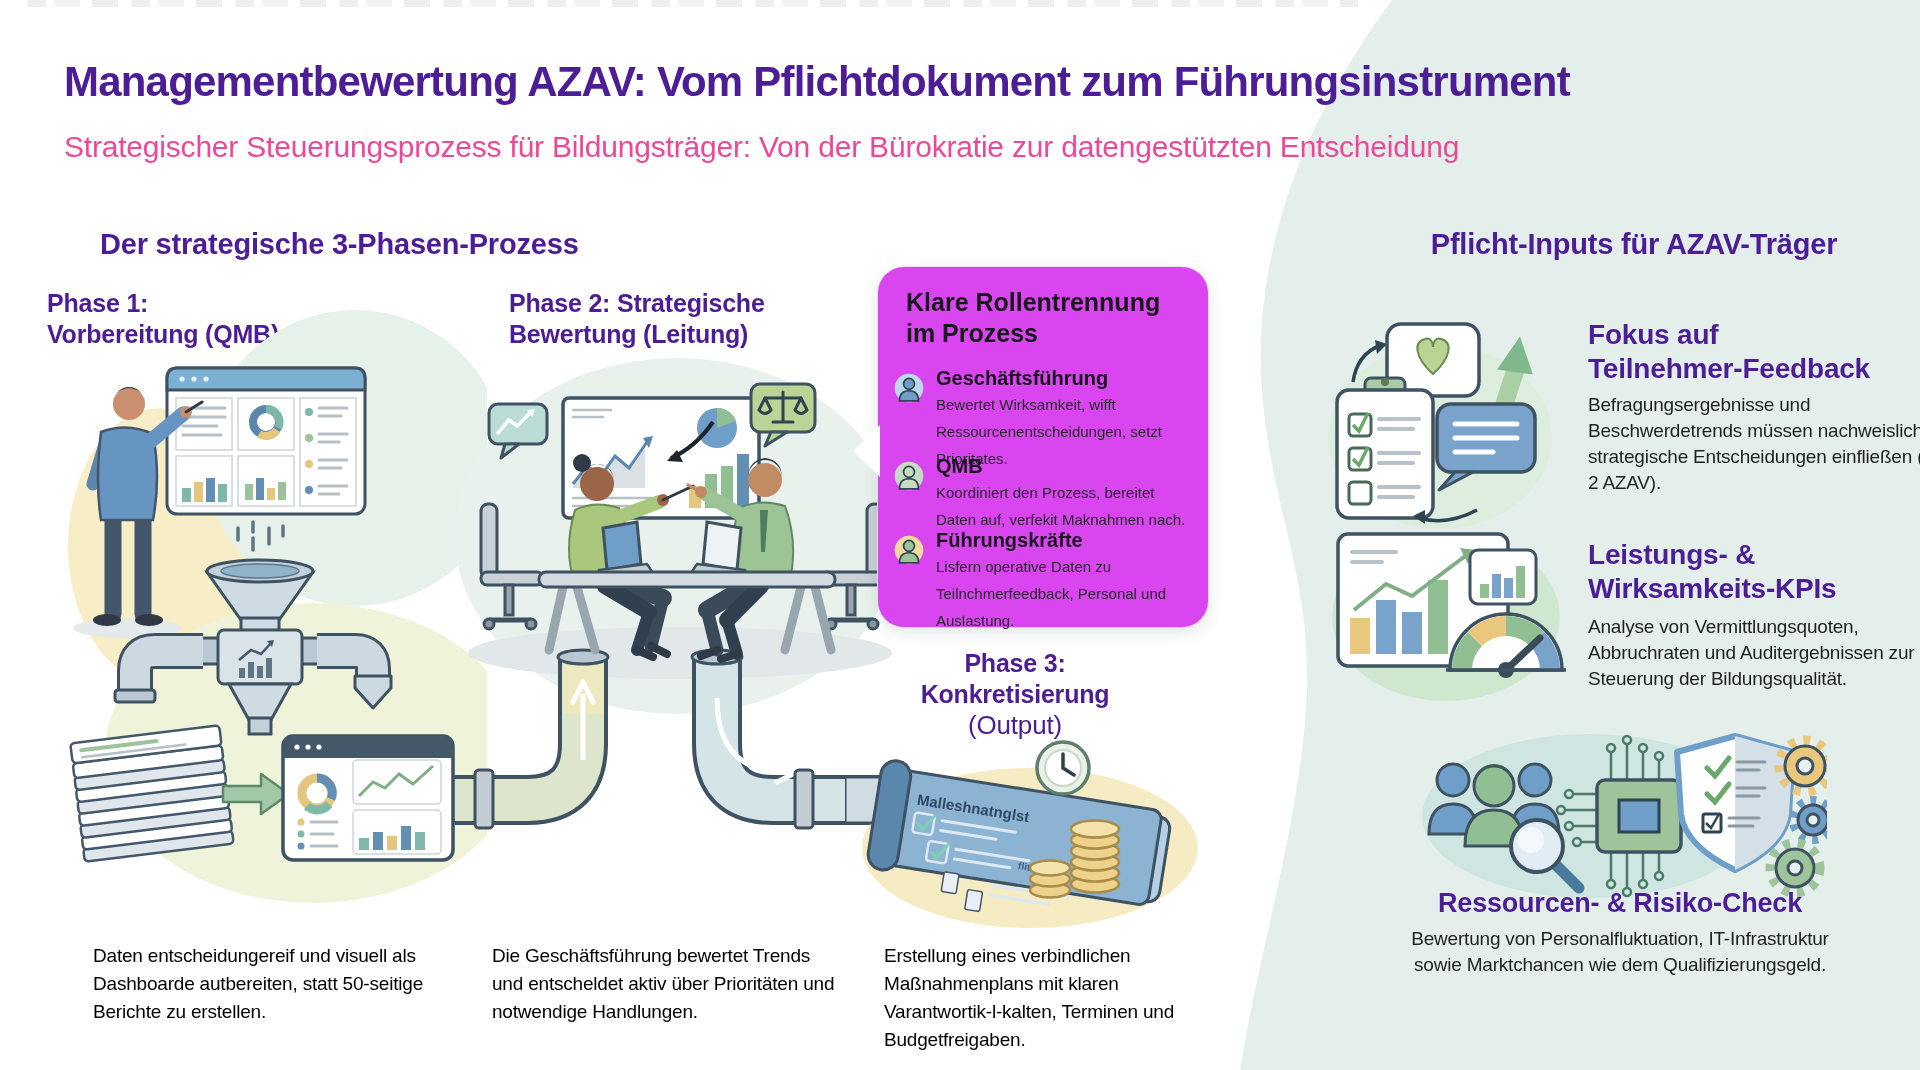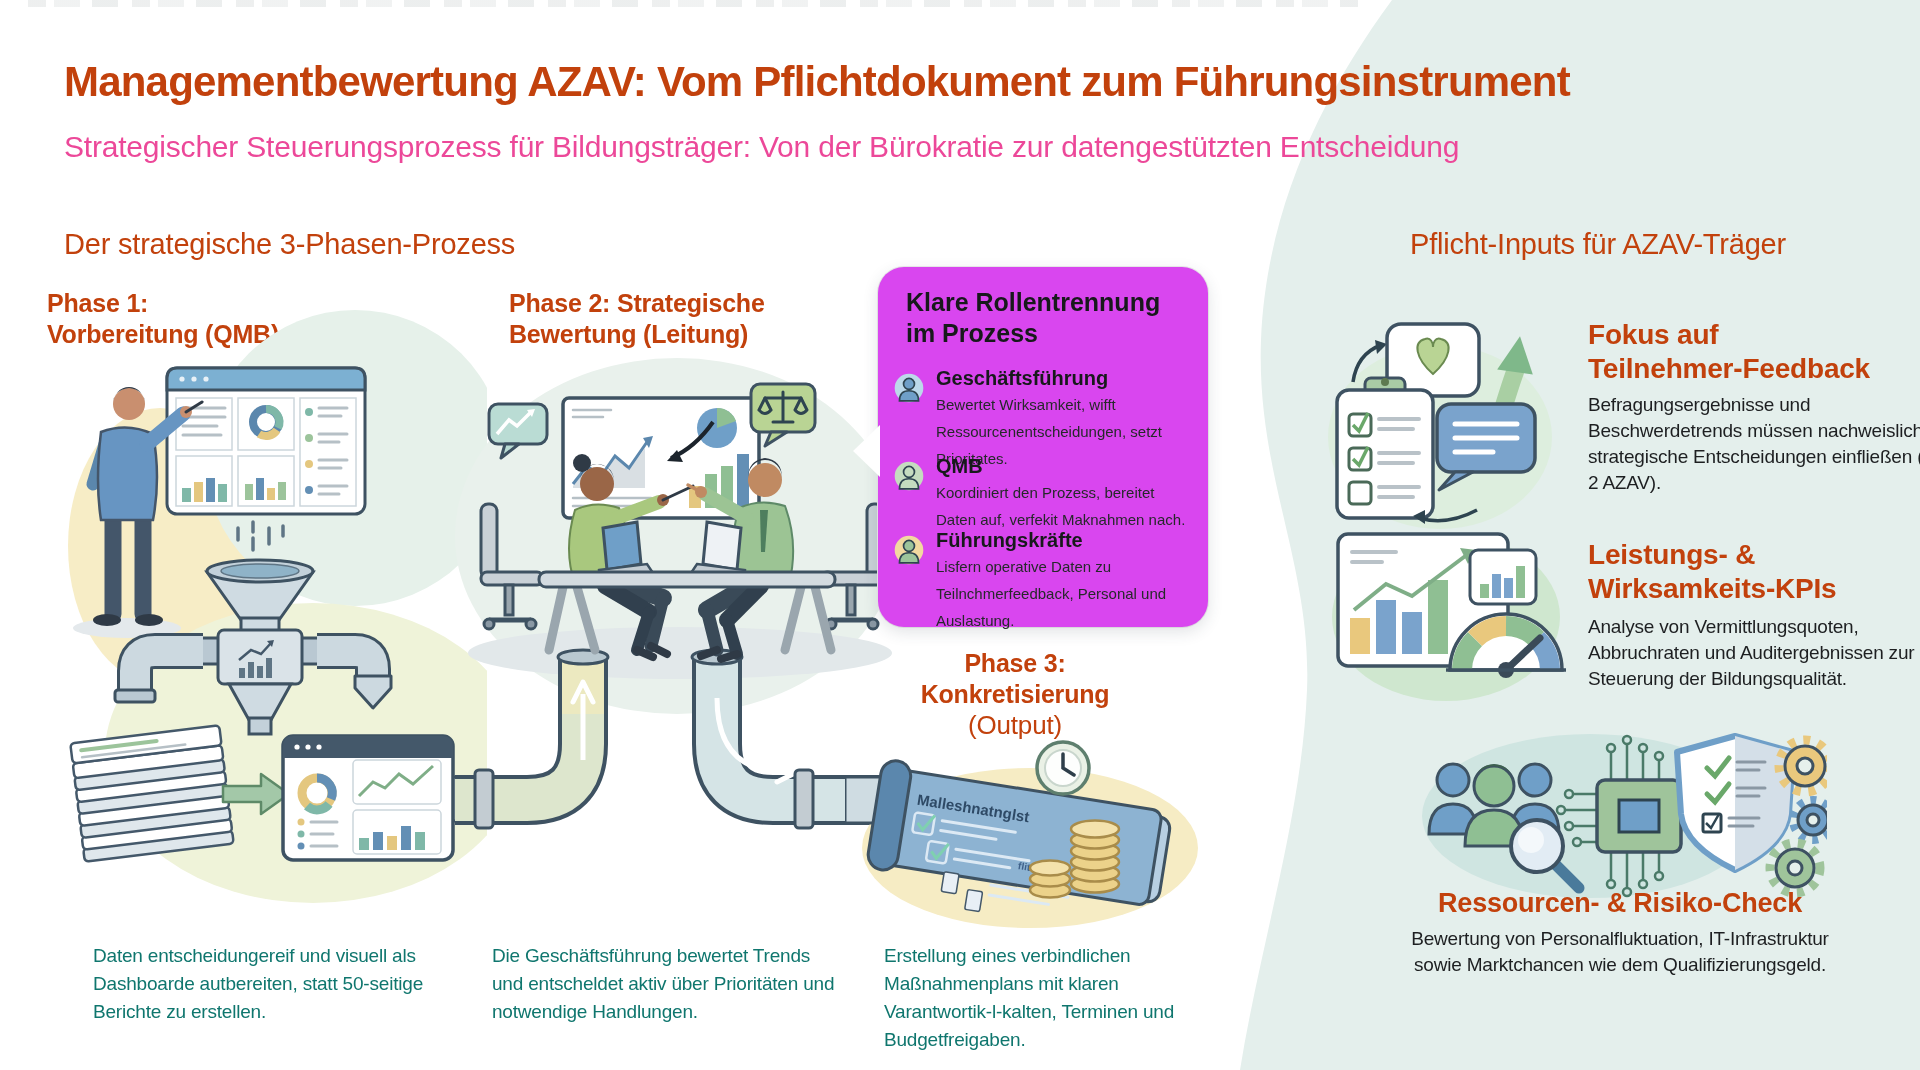--- a/index.html
+++ b/index.html
@@ -1,25 +1,25 @@
 <!DOCTYPE html>
 <html><head>
 <meta charset="utf-8">
 <style>
   html,body{margin:0;padding:0;}
   body{width:1920px;height:1070px;position:relative;overflow:hidden;background:#ffffff;
        font-family:"Liberation Sans","DejaVu Sans",sans-serif;color:#17191b;}
   .abs{position:absolute;}
-  .t{position:absolute;color:#c2410c;letter-spacing:-0.2px;}
+  .t{position:absolute;color:#4c1d95;letter-spacing:-0.2px;}
   .title{font-size:42px;font-weight:800;letter-spacing:-0.8px;}
   .subtitle{font-size:30px;font-weight:400;color:#ec4899;}
-  .sec-head{font-size:29px;font-weight:400;}
+  .sec-head{font-size:29px;font-weight:700;margin-left:36px;}
   .phase-label{font-size:25px;font-weight:700;line-height:31px;}
   .phase-sub{font-size:26px;font-weight:400;}
-  .caption{font-size:19px;line-height:28px;color:#0f766e;}
+  .caption{font-size:19px;line-height:28px;color:#000000;}
   .callout{position:absolute;left:878px;top:267px;width:330px;height:360px;background:#d946ef;
            border-radius:26px;box-shadow:0 5px 16px rgba(40,60,70,.14),0 0 0 1px #ececec;}
   .callout-tail{position:absolute;left:-25px;top:158px;width:0;height:0;
                 border-top:26px solid transparent;border-bottom:26px solid transparent;
                 border-right:27px solid #ffffff;}
   .callout-title{position:absolute;left:28px;top:20px;font-size:25px;font-weight:800;line-height:31px;}
   .role{position:absolute;left:16px;display:flex;gap:12px;width:304px;}
   .role-name{font-size:20px;font-weight:700;line-height:22px;}
   .role-desc{font-size:15px;line-height:27px;color:#26282a;margin-top:2px;width:262px;}
   .item-title{font-size:28px;font-weight:800;line-height:34px;}

